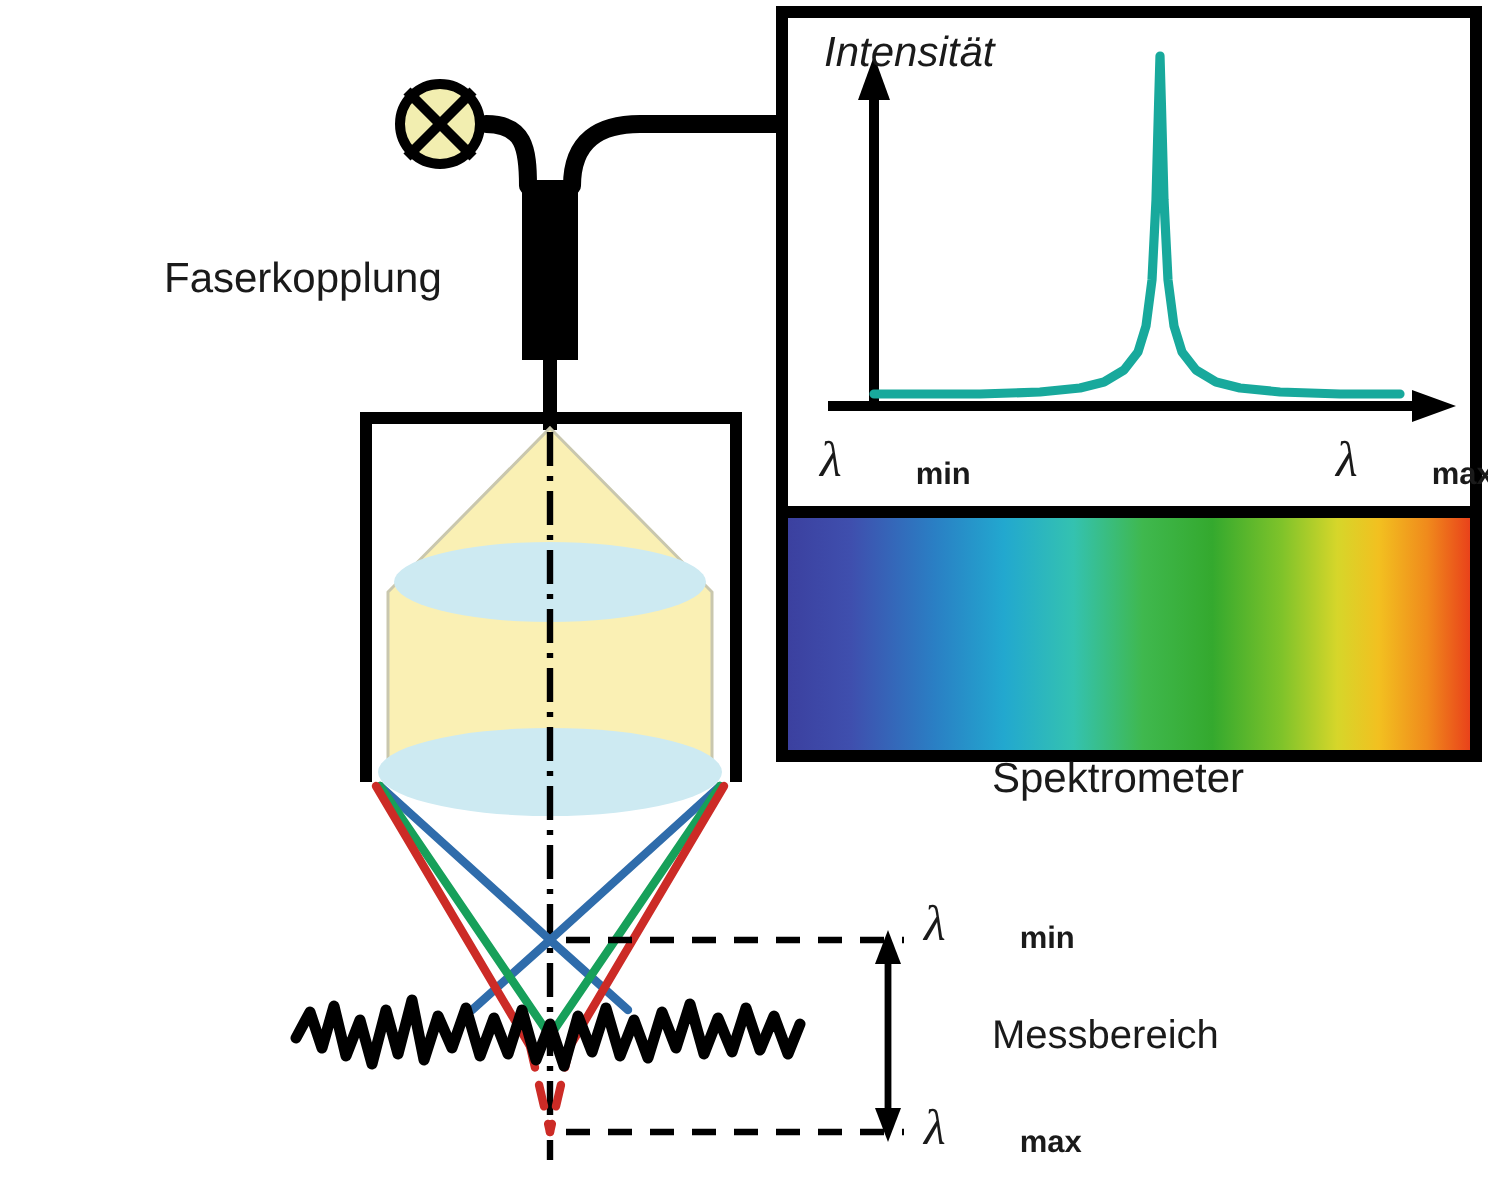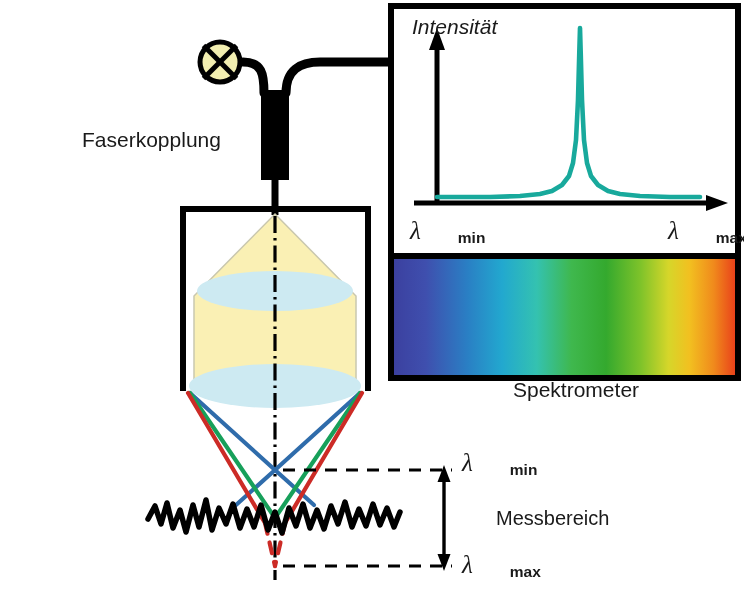--- a/index.html
+++ b/index.html
@@ -6,21 +6,21 @@
   body{width:744px;height:600px;position:relative;overflow:hidden;
        font-family:"Liberation Sans", sans-serif;color:#1a1a1a;}
   #stage{position:absolute;left:0;top:0;width:744px;height:600px;}
   svg.layer{position:absolute;left:0;top:0;width:744px;height:600px;}
   .lbl{position:absolute;white-space:nowrap;line-height:1;}
   .lbl-weiss{left:8px;top:50px;font-size:21px;}
   .lbl-faser{left:82px;top:129px;font-size:21px;}
   .lbl-mess{left:60px;top:284px;font-size:21px;}
   .lbl-ober{left:8px;top:507px;font-size:21px;}
   .lbl-intens{left:412px;top:16px;font-size:21px;font-style:italic;}
-  .lbl-spek{left:513px;top:379px;font-size:21px;}
+  .lbl-spek{left:496px;top:379px;font-size:21px;}
   .lbl-messber{left:470px;top:508px;font-size:20px;margin-left:26px;}
   .lam{position:absolute;white-space:nowrap;line-height:1;font-size:25px;
        font-family:"Liberation Serif", serif;font-style:italic;}
   .lam sub{font-family:"Liberation Sans", sans-serif;font-style:normal;
            font-weight:bold;font-size:0.62em;vertical-align:baseline;
            position:relative;top:4px;left:0px;margin-left:37px;}
   .lam-plotmin{left:410px;top:218px;}
   .lam-plotmax{left:668px;top:218px;}
   .lam-min{left:462px;top:450px;}
   .lam-max{left:462px;top:552px;}

